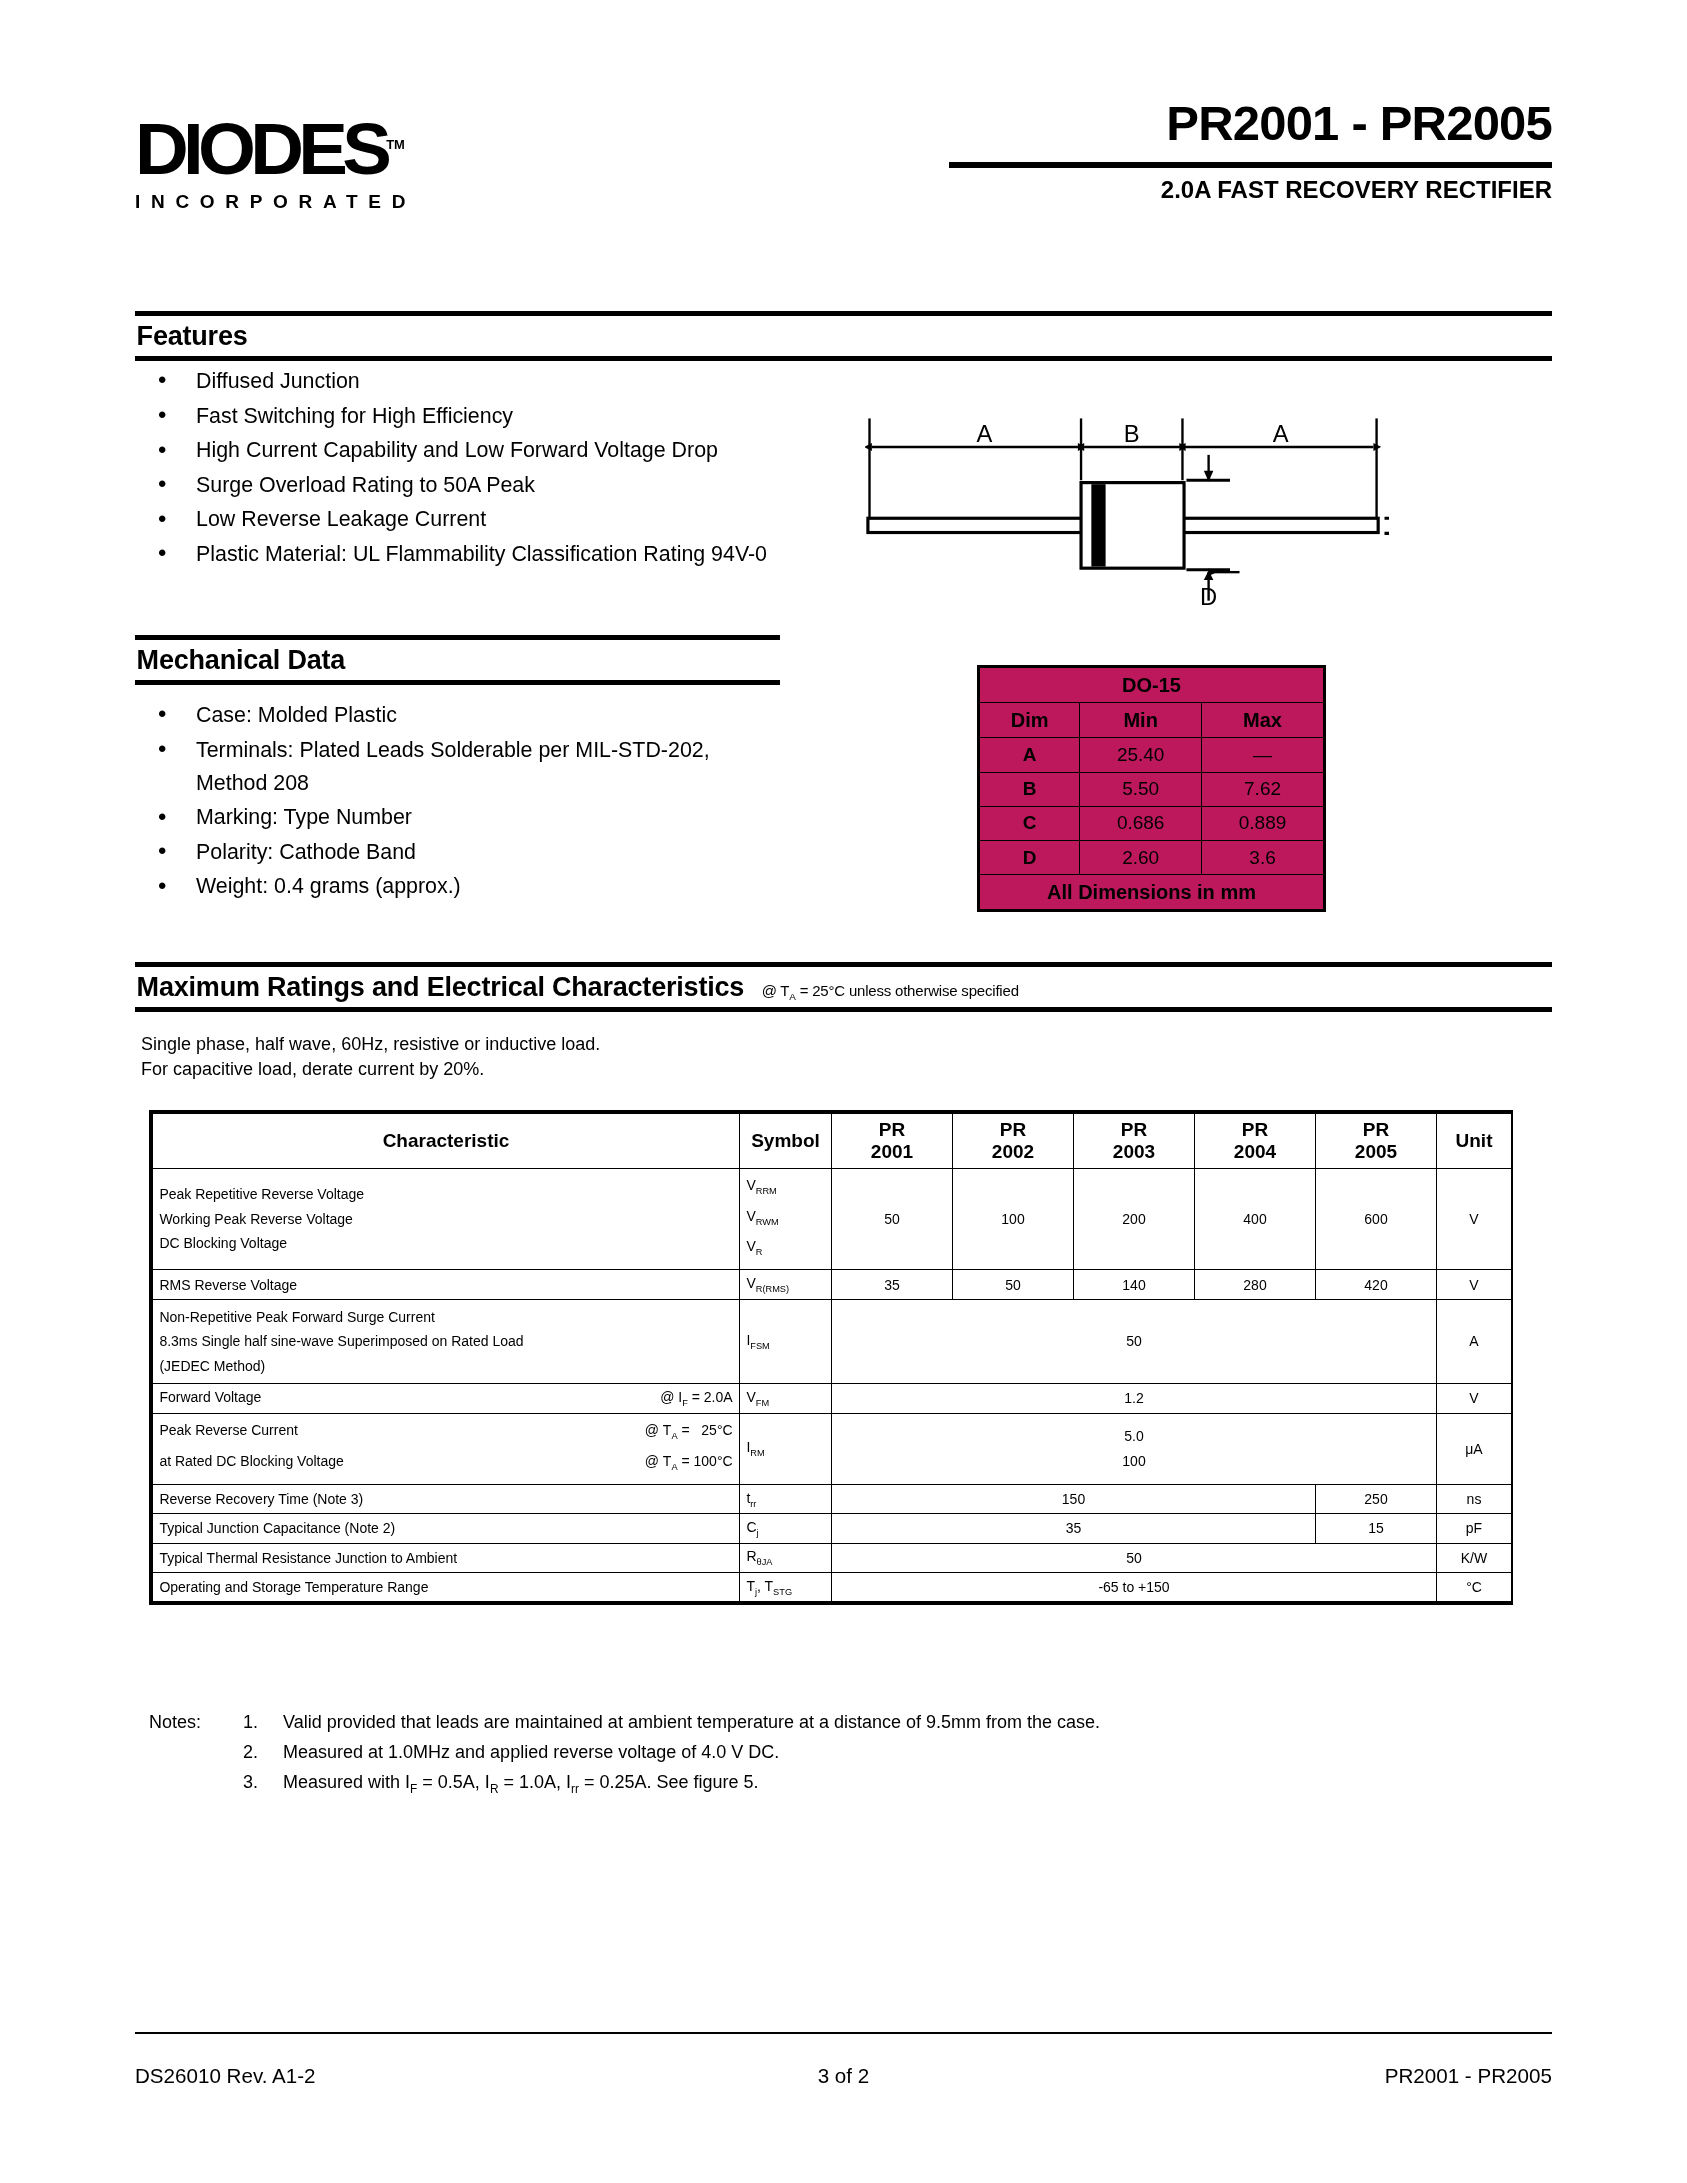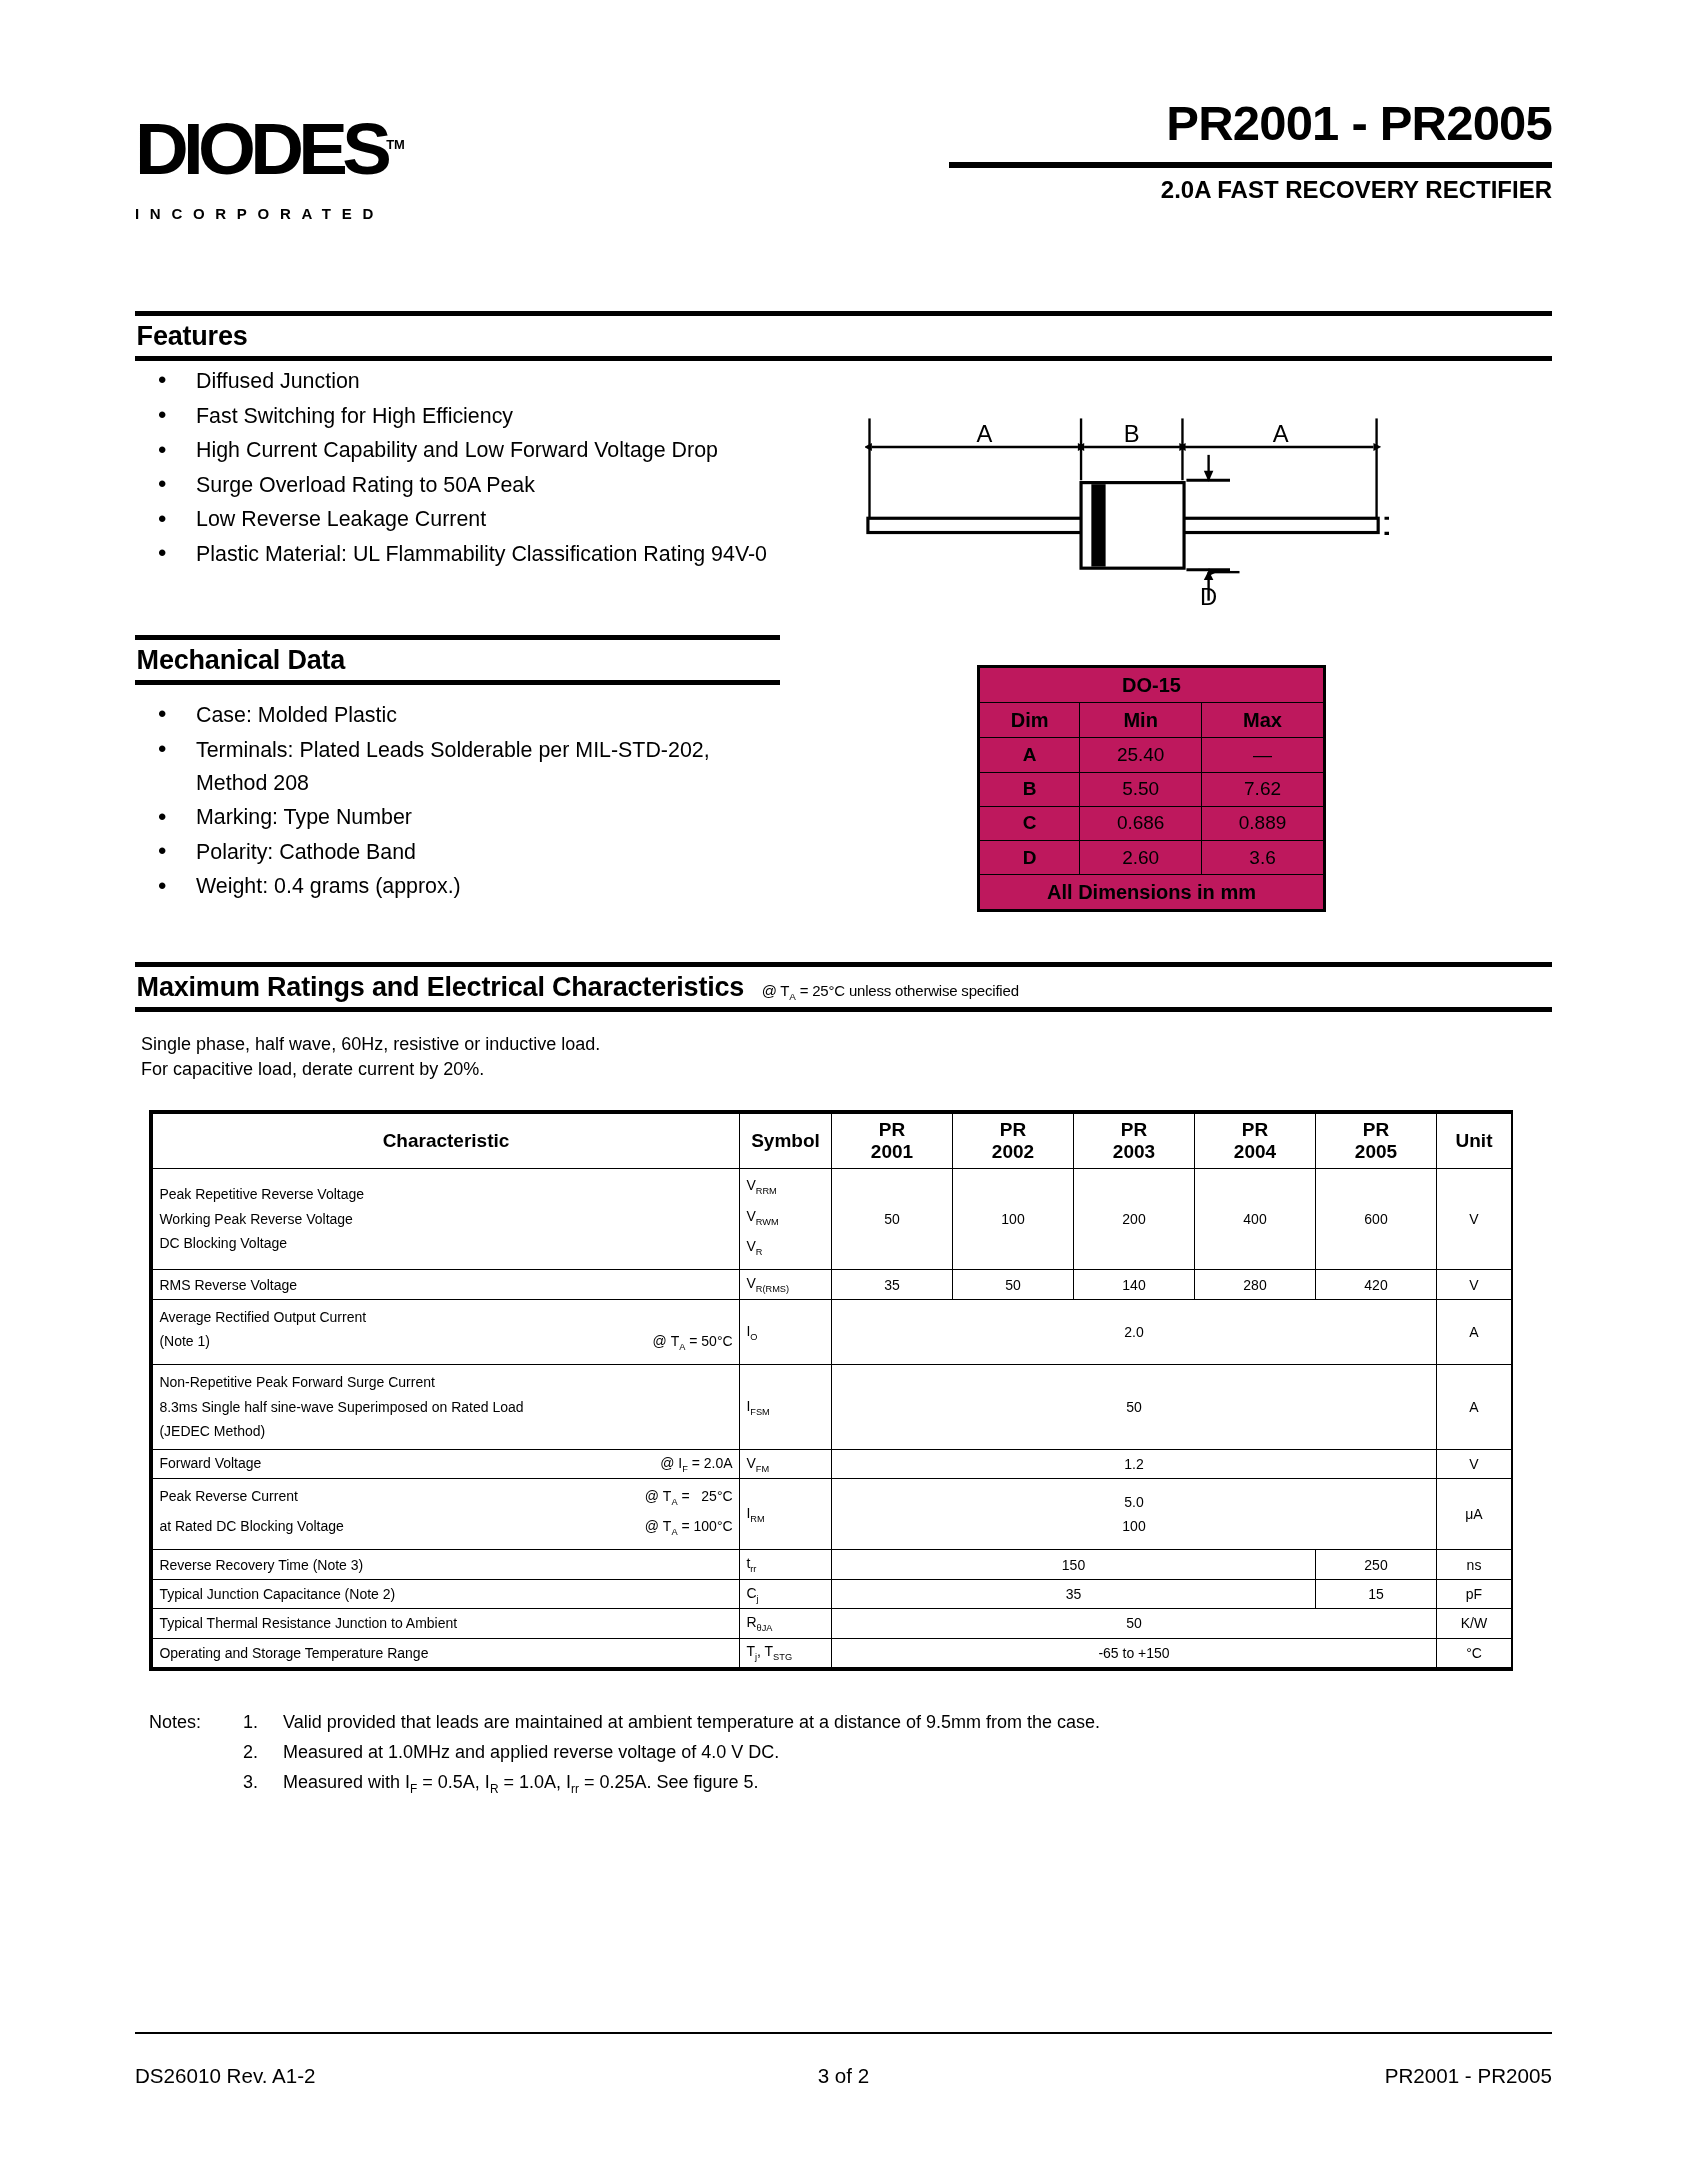--- a/index.html
+++ b/index.html
@@ -24,22 +24,22 @@
   .logo-wrap { position:absolute; left:0; top:14.3px; width:397px; height:103px; }
   .logo-text {
     font-family: "Liberation Sans", sans-serif;
     font-weight:bold; font-size:73px; letter-spacing:-5.6px;
     line-height:73px; color:#000;
     transform: scaleX(1.02);
     transform-origin: left center;
   }
   .logo-sub {
     font-family:"Liberation Sans", sans-serif;
-    font-weight:bold; font-size:15px; letter-spacing:10.7px;
-    margin-top:19px; color:#000;
+    font-weight:bold; font-size:19px; letter-spacing:10.7px;
+    margin-top:5px; color:#000;
   }
   .logo-tm { font-size:12.7px; vertical-align:super; letter-spacing:0; font-weight:bold;}
 
   .title-block { position:absolute; right:0; top:0; width:603px; text-align:right; }
   .doc-title { font-size:49px; font-weight:bold; line-height:56px; letter-spacing:-0.8px;}
   .title-rule { height:5.6px; background:#000; margin:11px 0 8px 0; }
   .doc-subtitle { font-size:24px; font-weight:bold; letter-spacing:0px; }
 
   
   .sec { position:absolute; }
@@ -313,32 +313,20 @@
           <td class="c-char">RMS Reverse Voltage</td>
           <td class="c-sym"><span>V</span><sub>R(RMS)</sub></td>
           <td class="c-val">35</td>
           <td class="c-val">50</td>
           <td class="c-val">140</td>
           <td class="c-val">280</td>
           <td class="c-val">420</td>
           <td class="c-unit">V</td>
         </tr>
 
-        <tr>
-          <td class="c-char two-line">
-            <div>Average Rectified Output Current</div>
-            <div class="charline">
-              <span>(Note 1)</span>
-              <span class="cond">@&nbsp;T<sub>A</sub>&nbsp;=&nbsp;50°C</span>
-            </div>
-          </td>
-          <td class="c-sym"><span>I</span><sub>O</sub></td>
-          <td class="c-val" colspan="5">2.0</td>
-          <td class="c-unit">A</td>
-        </tr>
 
         <tr>
           <td class="c-char two-line">
             <div>Non-Repetitive Peak Forward Surge Current</div>
             <div>8.3ms Single half sine-wave Superimposed on Rated Load</div>
             <div>(JEDEC Method)</div>
           </td>
           <td class="c-sym"><span>I</span><sub>FSM</sub></td>
           <td class="c-val" colspan="5">50</td>
           <td class="c-unit">A</td>

